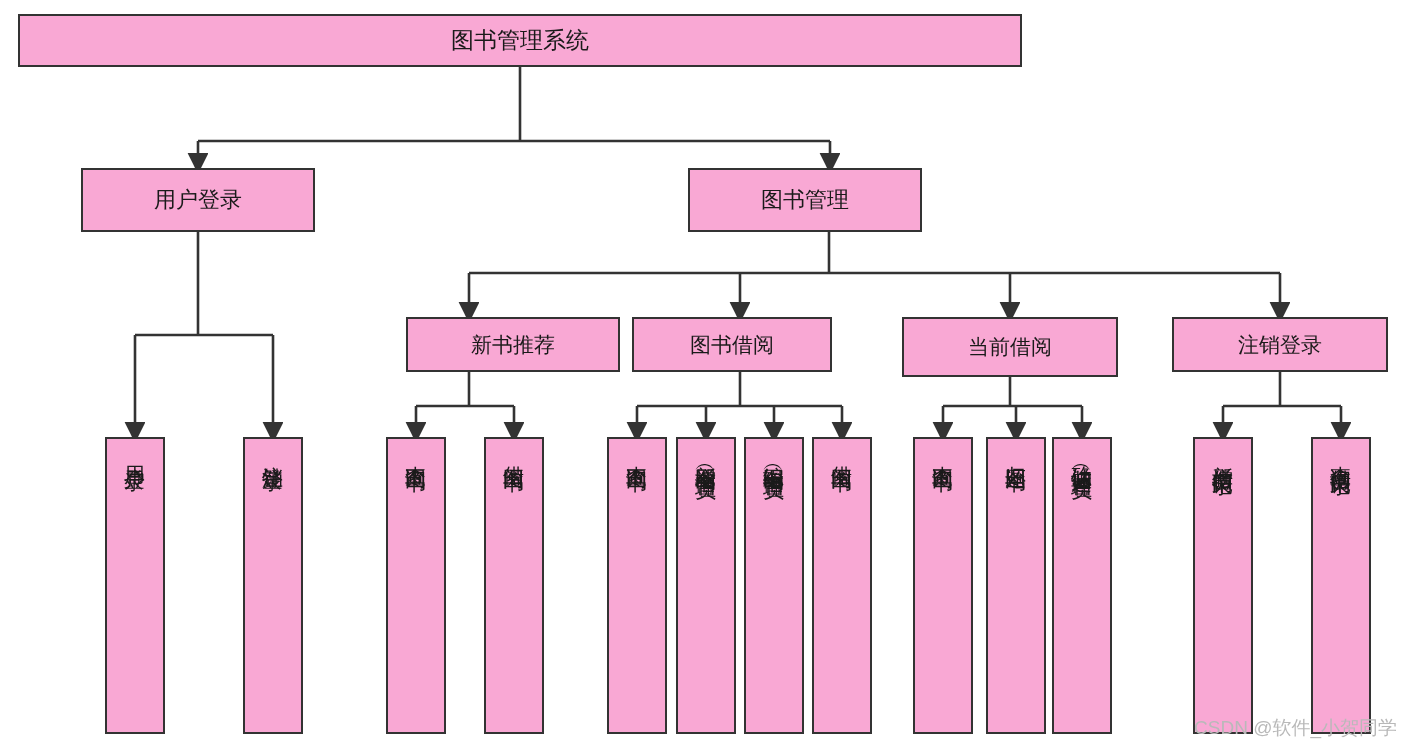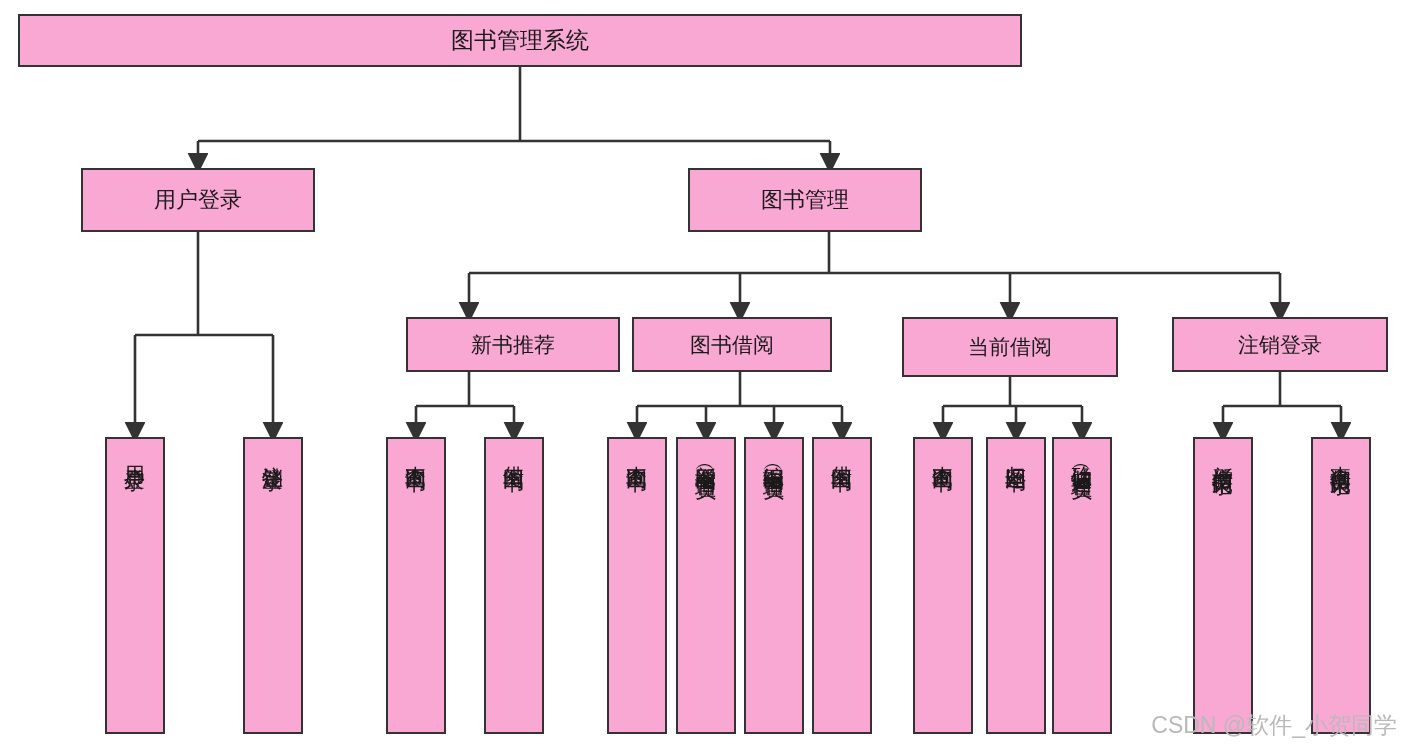--- a/index.html
+++ b/index.html
@@ -52,21 +52,21 @@
     writing-mode: vertical-rl;
     text-orientation: upright;
     font-size: 21px;
     letter-spacing: 2px;
     line-height: 1;
   }
   .watermark {
     position: absolute;
     right: 8px;
     bottom: 6px;
-    font-size: 23px;
+    font-size: 19px;
     color: #b9b9b9;
     z-index: 3;
     white-space: pre;
   }
 </style>
 </head>
 <body>
 
 <div id="canvas">
 

